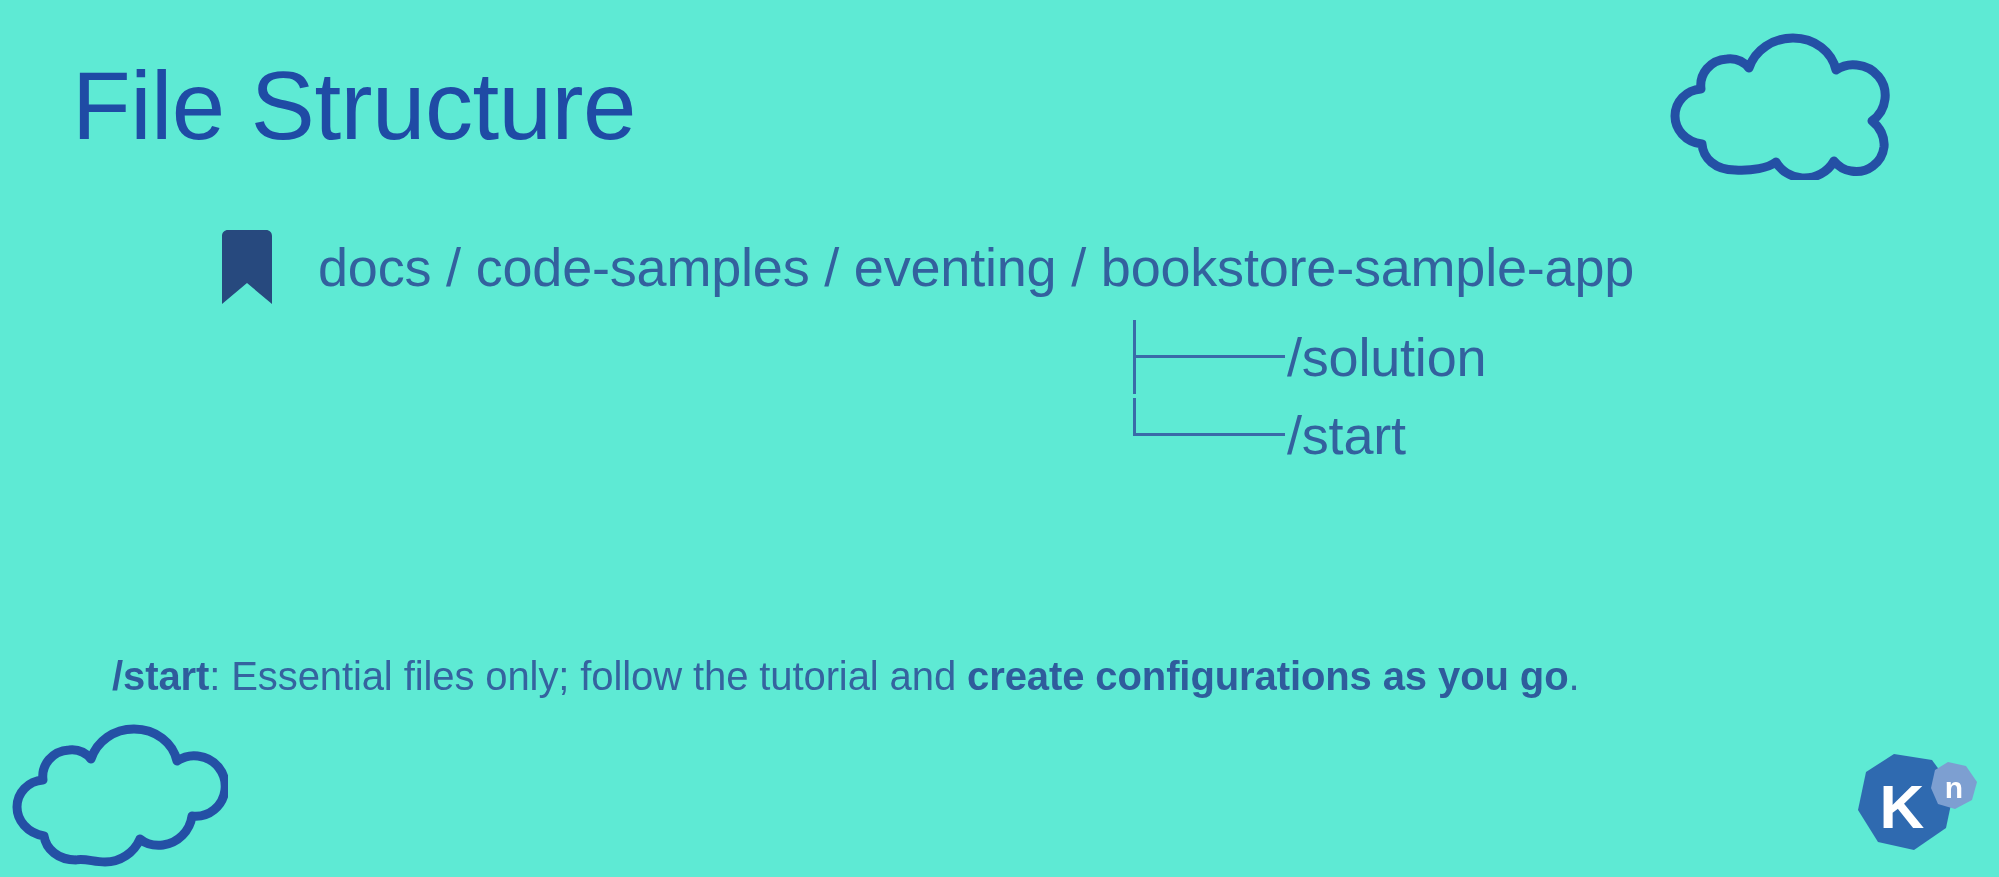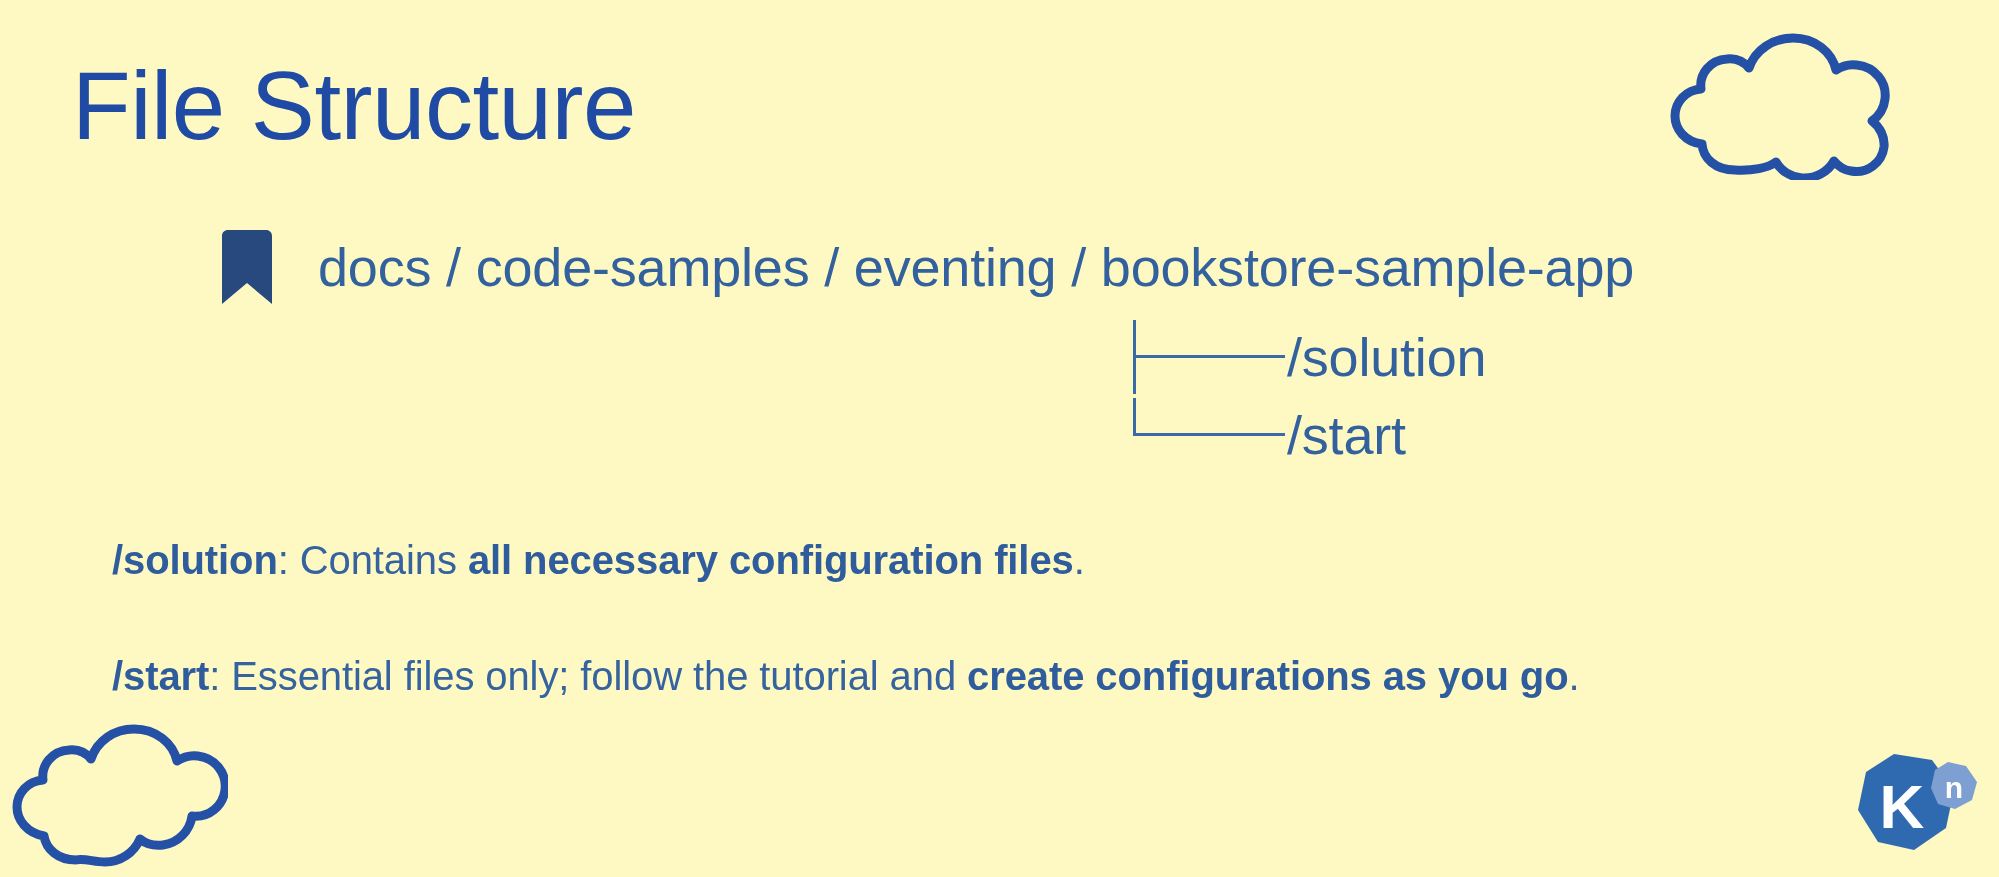--- a/index.html
+++ b/index.html
@@ -13,21 +13,21 @@
 
   body {
     position: relative;
     font-family: "Liberation Sans", "DejaVu Sans", sans-serif;
     -webkit-font-smoothing: antialiased;
   }
 
   #slide {
     position: absolute;
     inset: 0;
-    background: #fef9c3;
+    background: #5eead4;
   }
 
   
   #page-title {
     position: absolute;
     left: 72px;
     top: 52px;
     font-size: 96px;
     line-height: 1.12;
     font-weight: 400;
@@ -209,23 +209,20 @@
     </div>
     <div class="tree-row">
       <span class="tree-branch last">
         <span class="stem"></span>
         <span class="arm"></span>
       </span>
       <span class="tree-label">/start</span>
     </div>
   </div>
 
-  <p class="body-line" id="body-line-1">
-    <b class="strong">/solution</b><span>: Contains </span><b class="strong">all necessary configuration files</b><span>.</span>
-  </p>
 
   <p class="body-line" id="body-line-2">
     <b class="strong">/start</b><span>: Essential files only; follow the tutorial and </span><b class="strong">create configurations as you go</b><span>.</span>
   </p>
 
   <div id="cloud-bottom-left">
     <svg class="cloud-svg" viewBox="0 0 222 152" width="222" height="152" aria-hidden="true">
       <path d="M70 142
                C52 142 40 131 38 118
                C21 115 11 102 11 89

